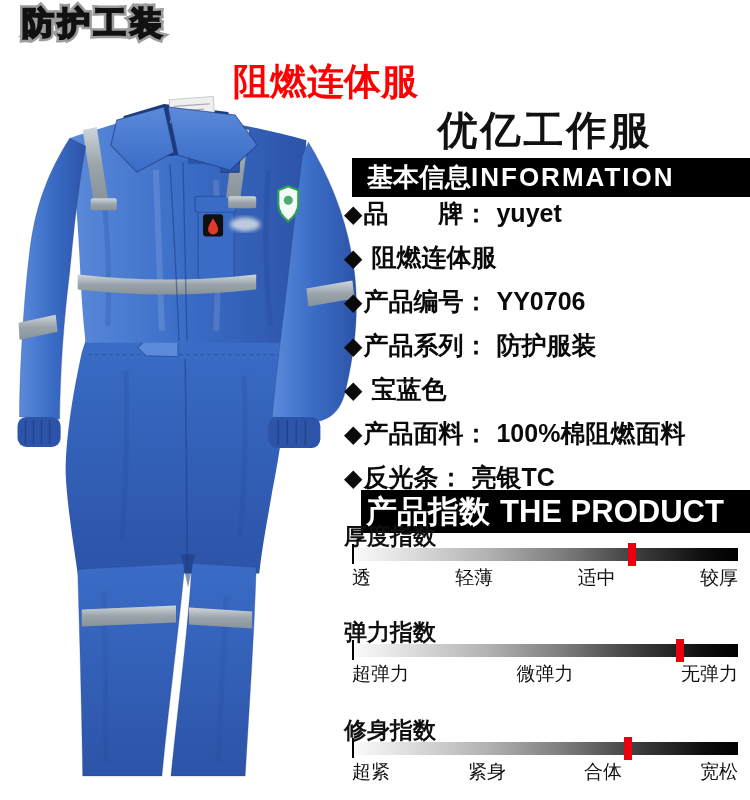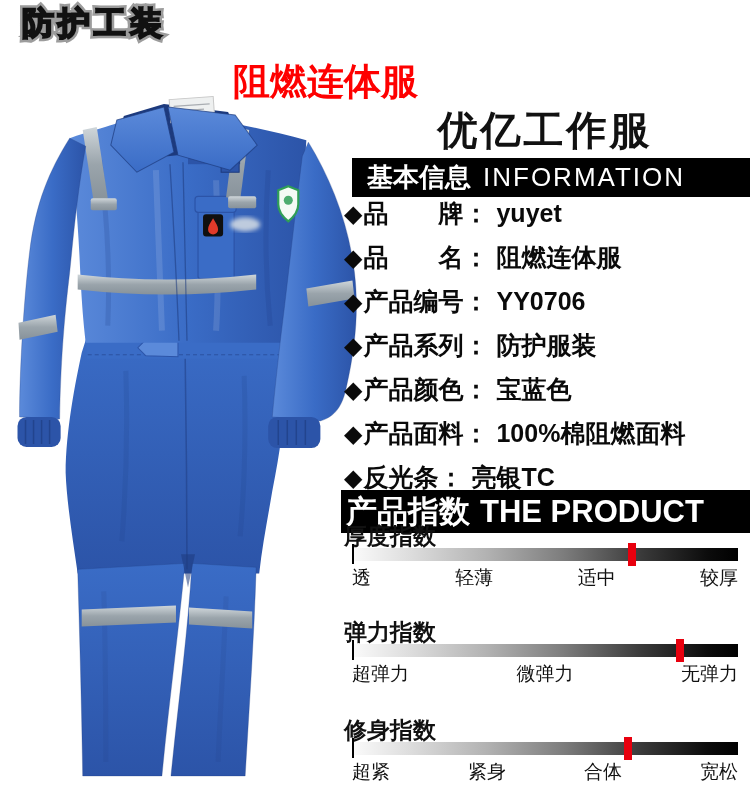--- a/index.html
+++ b/index.html
@@ -14,23 +14,23 @@
   .title-fill{position:relative;color:var(--title_fill);-webkit-text-stroke:2px var(--title_fill);}
   .subtitle{position:absolute;left:233px;top:57px;font-size:37px;font-weight:bold;
             color:var(--accent_red);white-space:nowrap;}
   .brand-title{position:absolute;left:340px;top:103px;width:410px;text-align:center;
                font-size:40px;font-weight:600;letter-spacing:3px;}
 
   
   .banner{position:absolute;right:0;background:var(--banner_bg);color:var(--banner_fg);
           display:flex;align-items:center;white-space:nowrap;}
   #banner-info{left:352px;top:158px;height:39px;font-size:26px;padding-left:15px;}
-  #banner-product{left:341px;top:490px;height:43px;font-size:31px;padding-left:5px;}
+  #banner-product{left:361px;top:490px;height:43px;font-size:31px;padding-left:5px;}
   .banner .zh{font-weight:bold;}
-  #banner-info .en{font-weight:normal;letter-spacing:2px;margin-left:12px;}
+  #banner-info .en{font-weight:bold;letter-spacing:2px;margin-left:0;}
   #banner-product .en{font-weight:bold;letter-spacing:0;margin-left:10px;}
 
   
   .info-rows{position:absolute;left:344px;top:200px;width:404px;}
   .info-row{display:flex;align-items:center;height:27px;margin-bottom:17px;
             font-size:25px;font-weight:bold;color:#0a0a0a;white-space:nowrap;}
   .bullet{font-size:24px;margin-right:1px;}
   .row-value{margin-left:8px;}
 
   
@@ -175,36 +175,34 @@
   </div>
 
   <div class="info-rows">
     <div class="info-row">
       <span class="bullet">◆</span>
       <span class="row-label">品　　牌：</span>
       <span class="row-value">yuyet</span>
     </div>
     <div class="info-row">
       <span class="bullet">◆</span>
-      <span class="row-label">品　　名：</span>
       <span class="row-value">阻燃连体服</span>
     </div>
     <div class="info-row">
       <span class="bullet">◆</span>
       <span class="row-label">产品编号：</span>
       <span class="row-value">YY0706</span>
     </div>
     <div class="info-row">
       <span class="bullet">◆</span>
       <span class="row-label">产品系列：</span>
       <span class="row-value">防护服装</span>
     </div>
     <div class="info-row">
       <span class="bullet">◆</span>
-      <span class="row-label">产品颜色：</span>
       <span class="row-value">宝蓝色</span>
     </div>
     <div class="info-row">
       <span class="bullet">◆</span>
       <span class="row-label">产品面料：</span>
       <span class="row-value">100%棉阻燃面料</span>
     </div>
     <div class="info-row">
       <span class="bullet">◆</span>
       <span class="row-label">反光条：</span>

